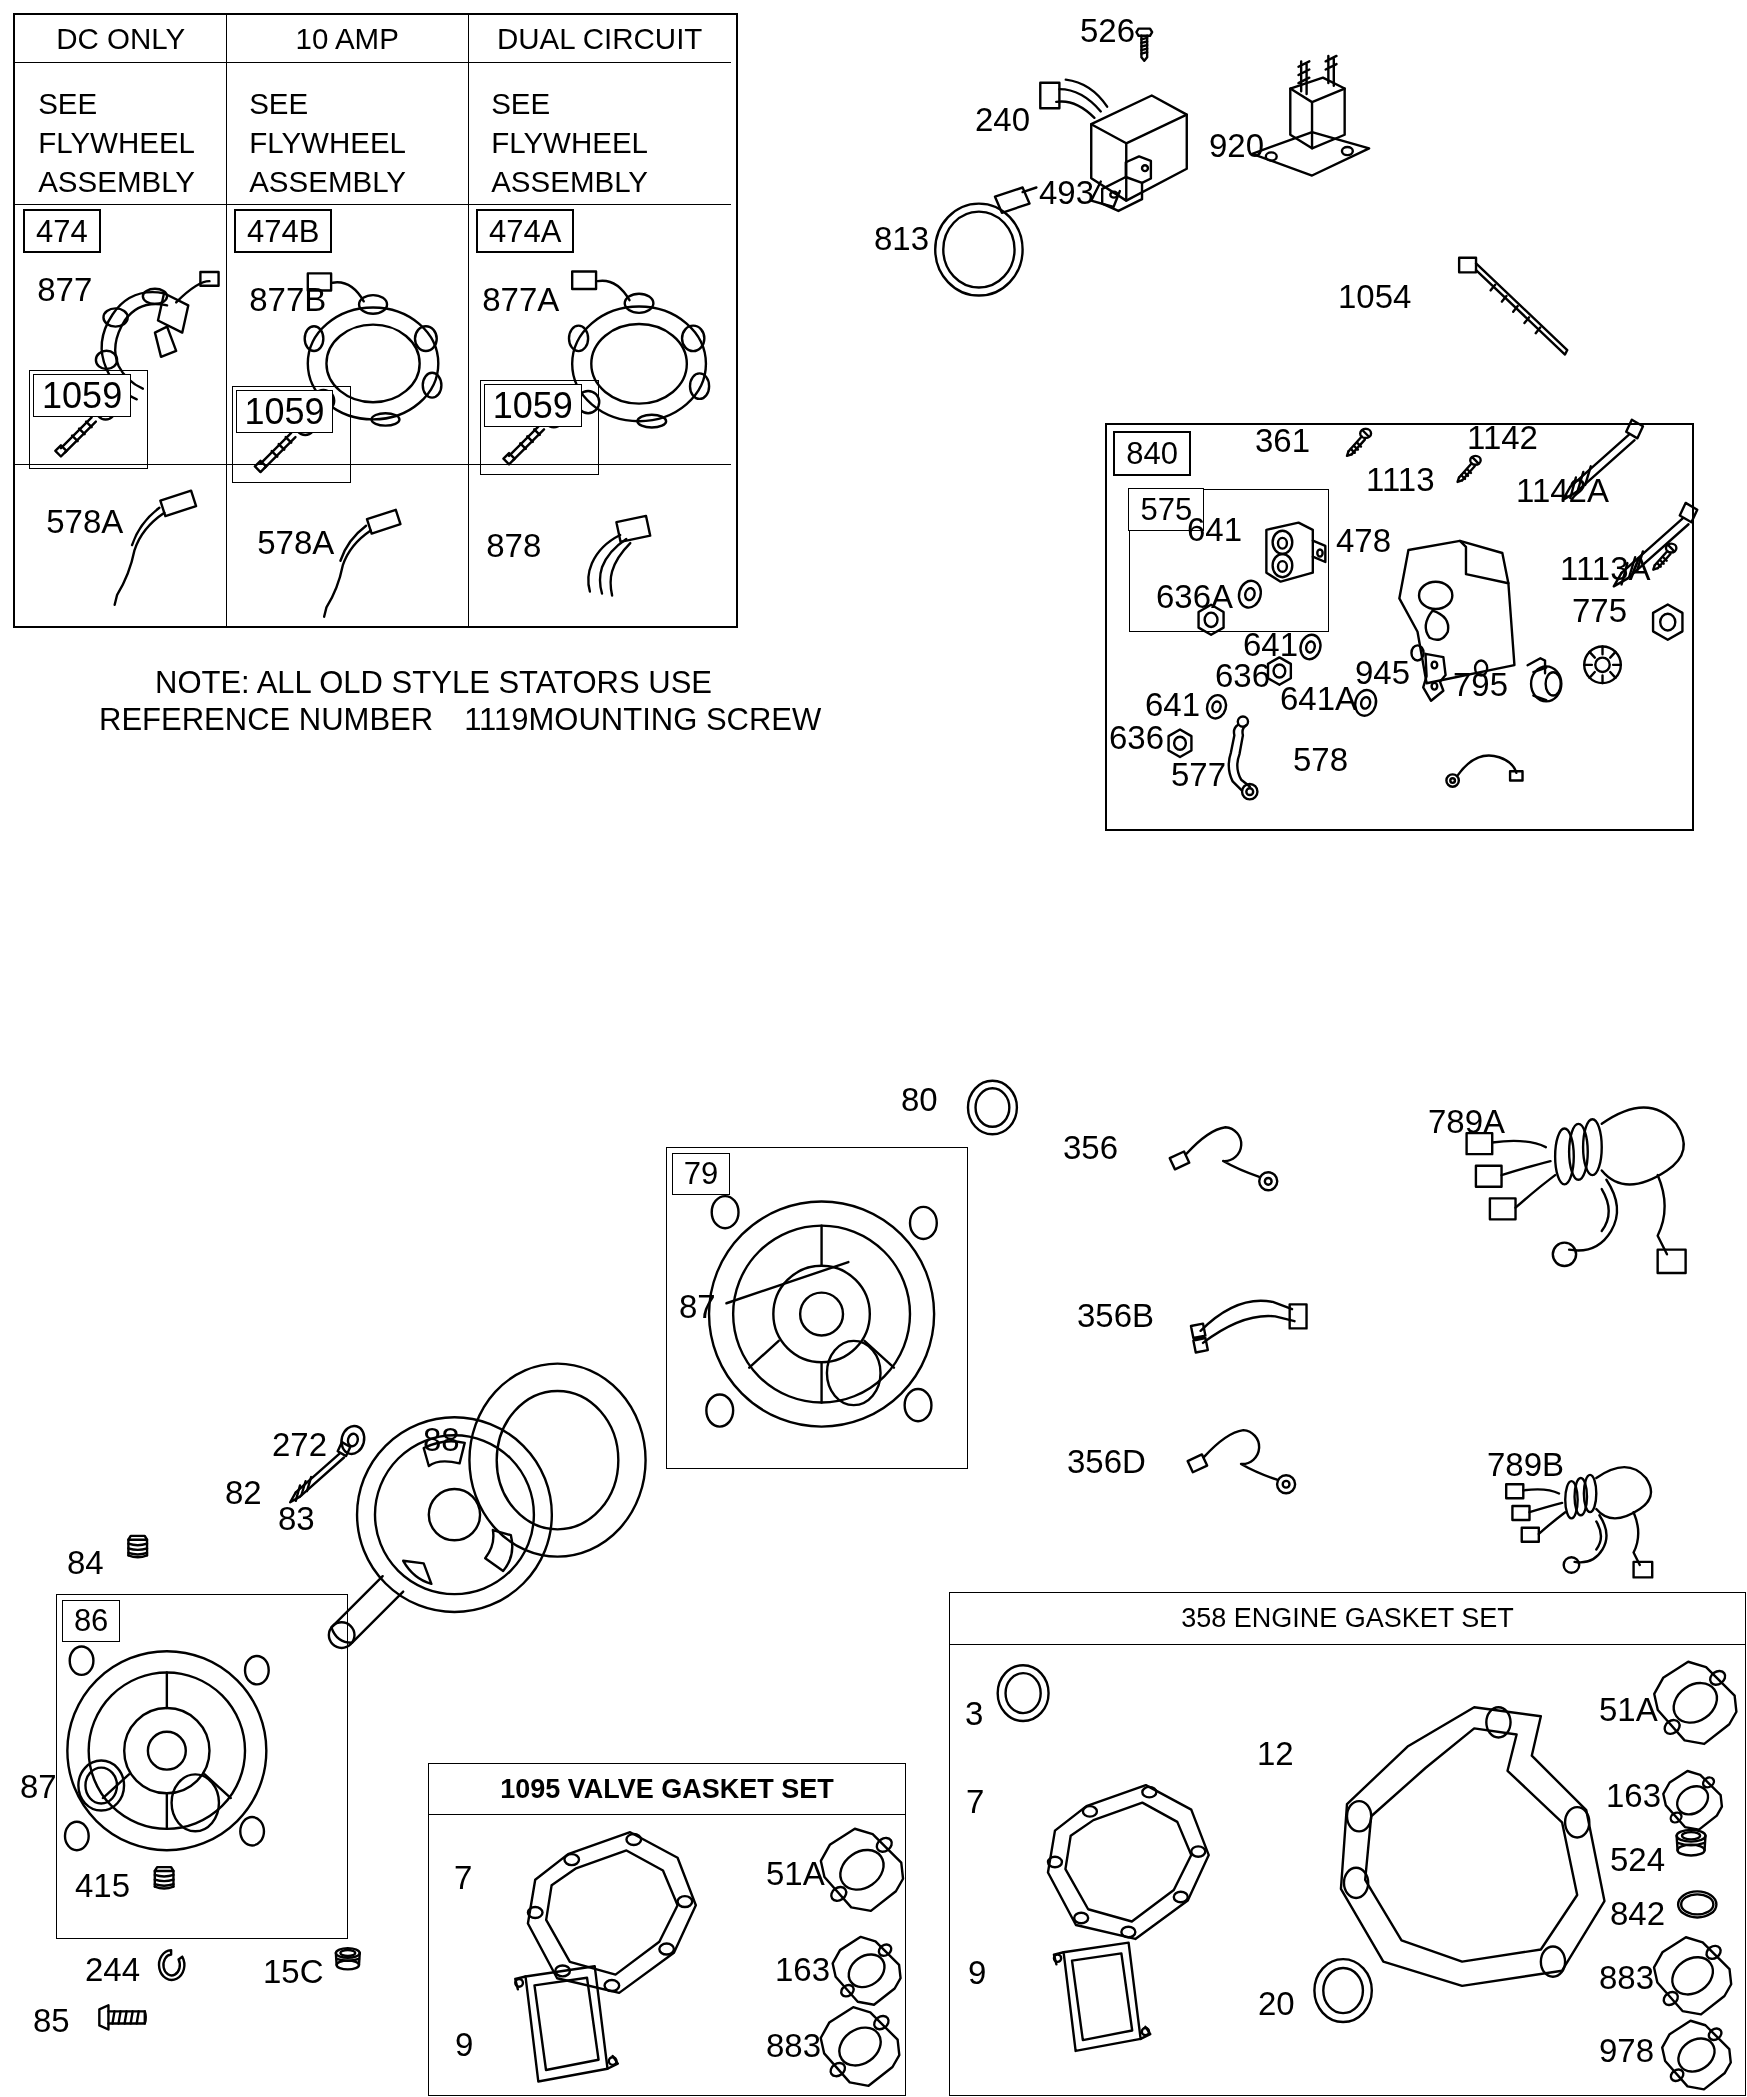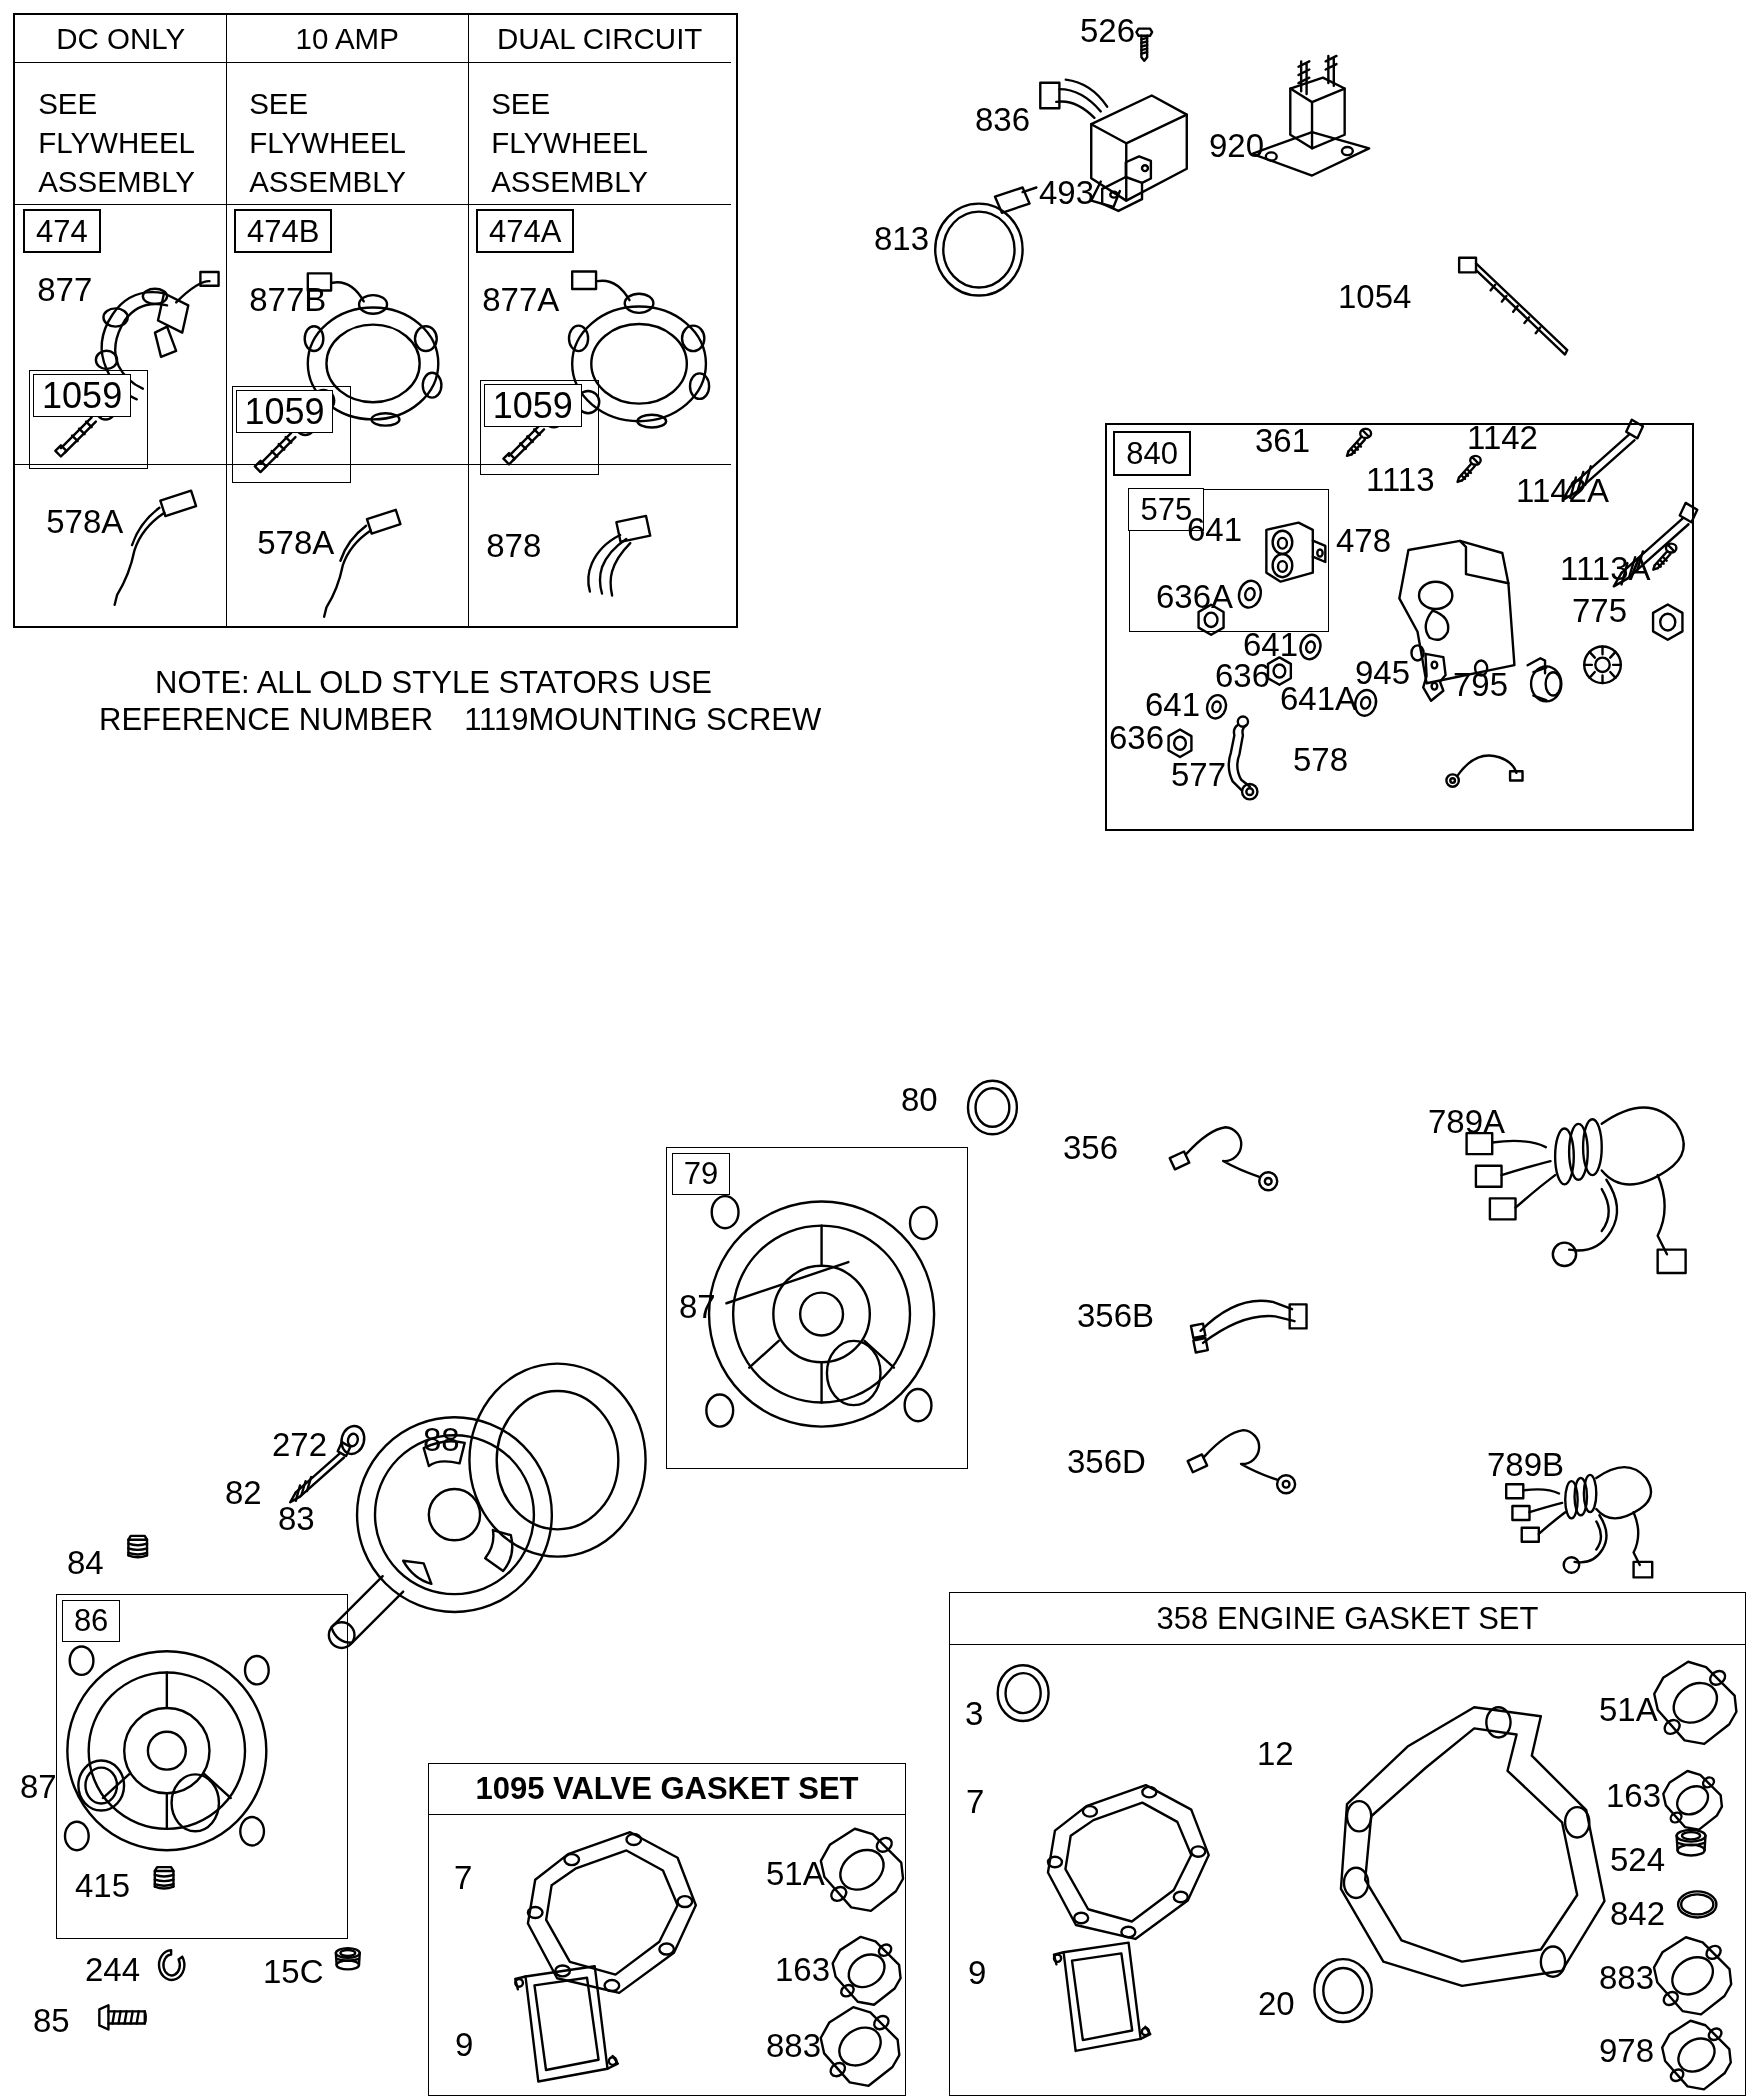--- a/index.html
+++ b/index.html
@@ -4,21 +4,21 @@
 <style>
   html,body{margin:0;padding:0;}
   body{width:1748px;height:2097px;position:relative;background:#ffffff;color:#000;
        font-family:"Liberation Sans", sans-serif;overflow:hidden;}
   .abs{position:absolute;}
   .plabel{position:absolute;font-size:33px;line-height:1;white-space:nowrap;}
   .partbox{position:absolute;border:2.3px solid #000;background:transparent;}
   .refbox{position:absolute;border:2.3px solid #000;font-size:31px;line-height:1;
           padding:4.7px 11px;background:#fff;white-space:nowrap;}
   .titlebar{position:absolute;left:0;top:0;right:0;height:50px;border-bottom:2.3px solid #000;
-            display:flex;align-items:center;justify-content:center;font-size:31px;}
+            display:flex;align-items:center;justify-content:center;font-size:27px;}
   
   .stable{position:absolute;left:13.2px;top:13.2px;width:721px;height:611px;border:2.3px solid #000;}
   .scol{position:absolute;top:0;bottom:0;}
   .scol .hdr{position:relative;height:47px;border-bottom:1.6px solid #000;display:flex;
              align-items:center;justify-content:center;font-size:29.5px;}
   .scol .see{position:relative;height:142px;border-bottom:1.6px solid #000;
              padding:22px 0 0 23px;font-size:29.5px;line-height:1.32;white-space:pre-line;box-sizing:border-box;}
   .scol .statorcell{position:relative;height:259px;border-bottom:1.6px solid #000;}
   .scol .wirecell{position:relative;height:156px;}
   .c0{left:0;width:211px;border-right:1.6px solid #000;}
@@ -445,21 +445,21 @@
 <div class="partbox" style="left:428px;top:1763px;width:476px;height:331px;border-width:1.6px;font-weight:bold;">
   <div class="titlebar" style="border-bottom-width:1.6px;">1095 VALVE GASKET SET</div>
 </div>
 
 <div class="partbox" style="left:949px;top:1592px;width:795px;height:502px;border-width:1.6px;">
   <div class="titlebar" style="height:51px;border-bottom-width:1.6px;">358 ENGINE GASKET SET</div>
 </div>
 
 <div id="labels-layer" class="abs" style="left:0;top:0;width:1748px;height:2097px;">
     <span class="plabel" style="left: 1080px; top: 14px;">526</span>
-    <span class="plabel" style="left: 975px; top: 103px;">836</span>
+    <span class="plabel" style="left: 975px; top: 103px;">240</span>
     <span class="plabel" style="left: 1209px; top: 129px;">920</span>
     <span class="plabel" style="left: 1039px; top: 176px;">493</span>
     <span class="plabel" style="left: 874px; top: 222px;">813</span>
     <span class="plabel" style="left: 1338px; top: 280px;">1054</span>
     <span class="plabel" style="left: 1255px; top: 424px;">361</span>
     <span class="plabel" style="left: 1366px; top: 463px;">1113</span>
     <span class="plabel" style="left: 1467px; top: 421px;">1142</span>
     <span class="plabel" style="left: 1516px; top: 474px;">1142A</span>
     <span class="plabel" style="left: 1187px; top: 513px;">641</span>
     <span class="plabel" style="left: 1156px; top: 580px;">636A</span>

